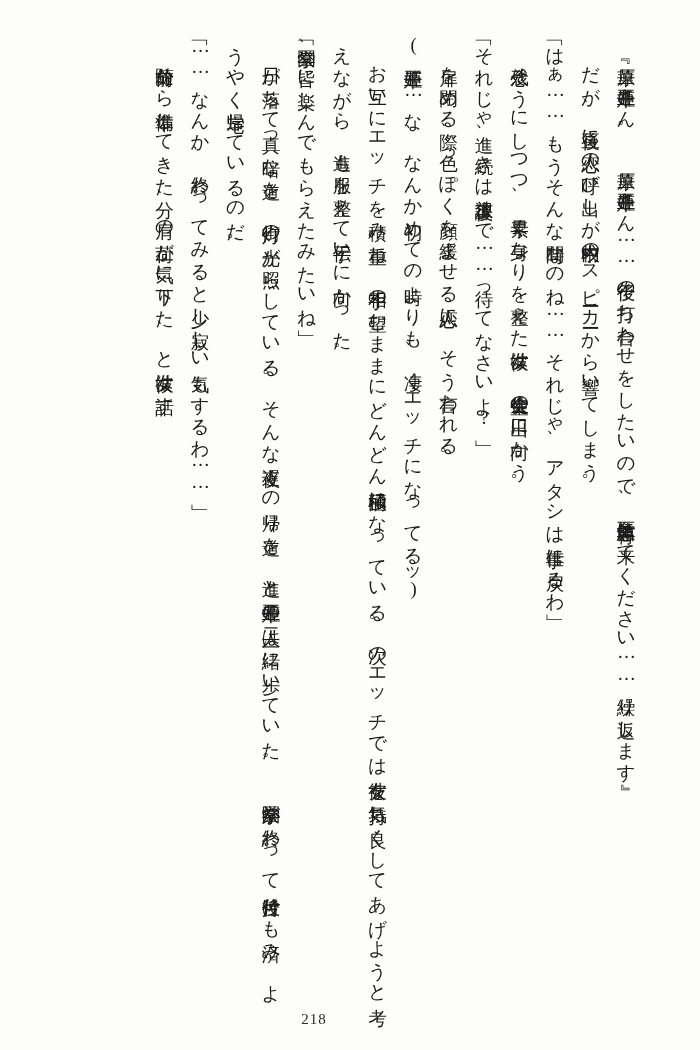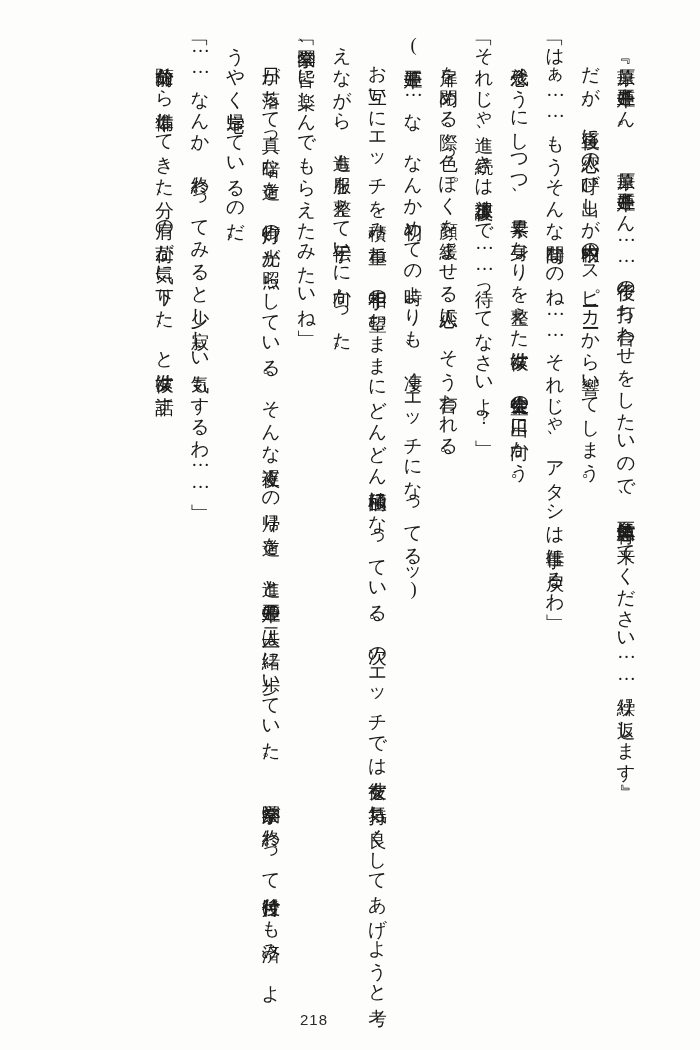--- a/index.html
+++ b/index.html
@@ -51,21 +51,21 @@
     text-indent: 19px;
   }
 
   .page-number {
     position: absolute;
     bottom: 22px;
     left: 0;
     width: 628px;
     text-align: center;
     font-size: 15px;
-    font-family: Liberation Sans, sans-serif;
+    font-family: Liberation Serif, serif;
     color: #2a2a2a;
     letter-spacing: 1px;
   }
 </style>
 </head>
 <body>
 
 <div id="page">
 
   <div id="text-body">

